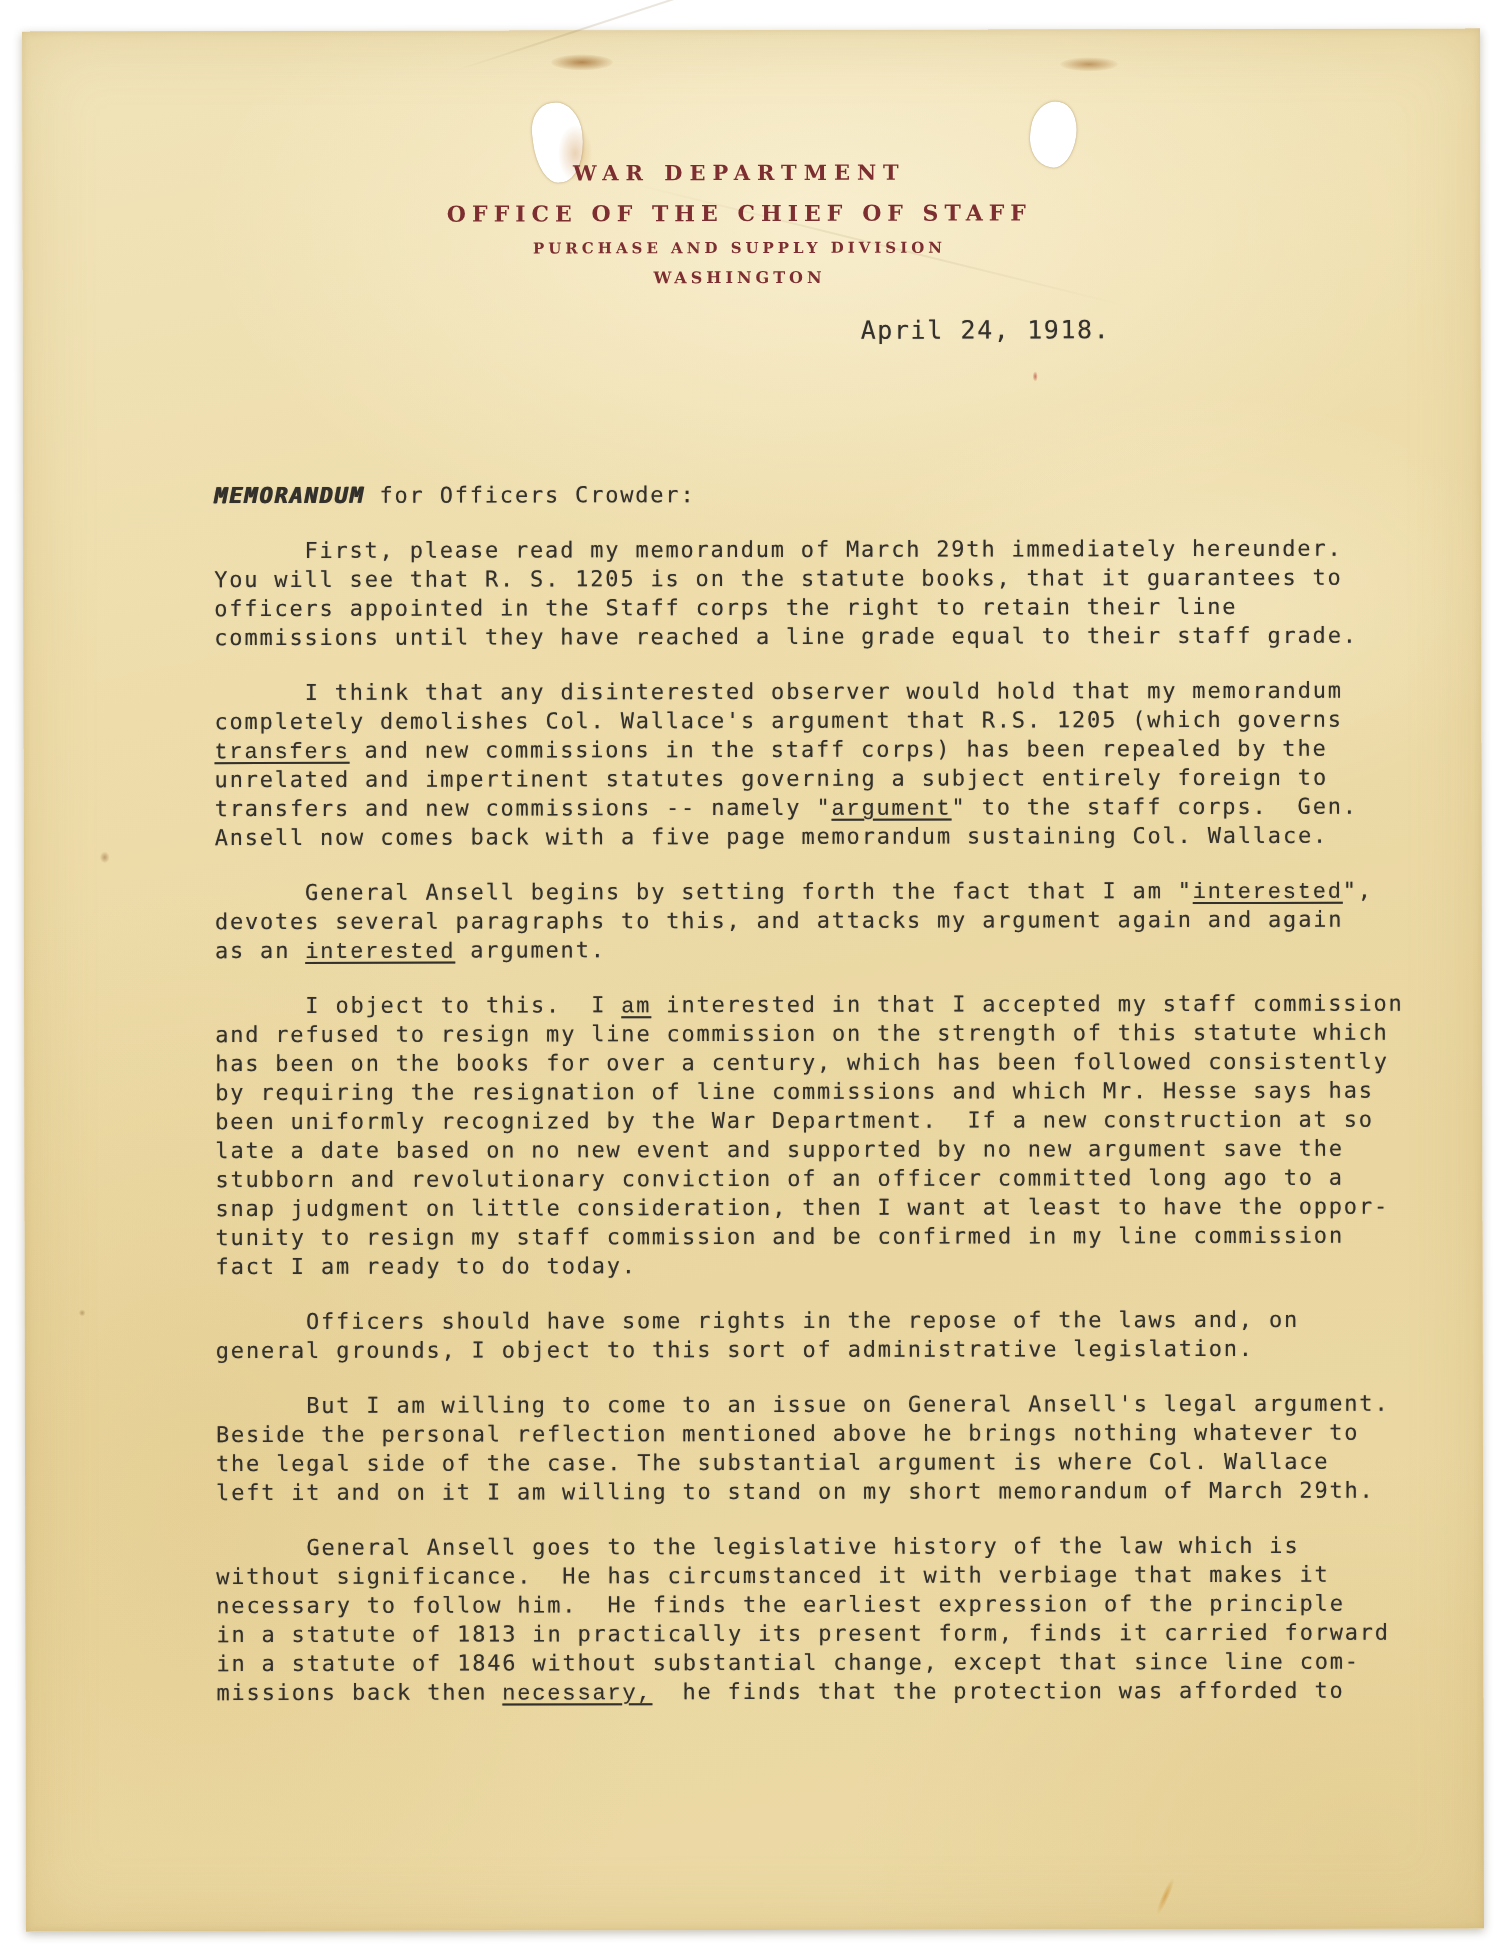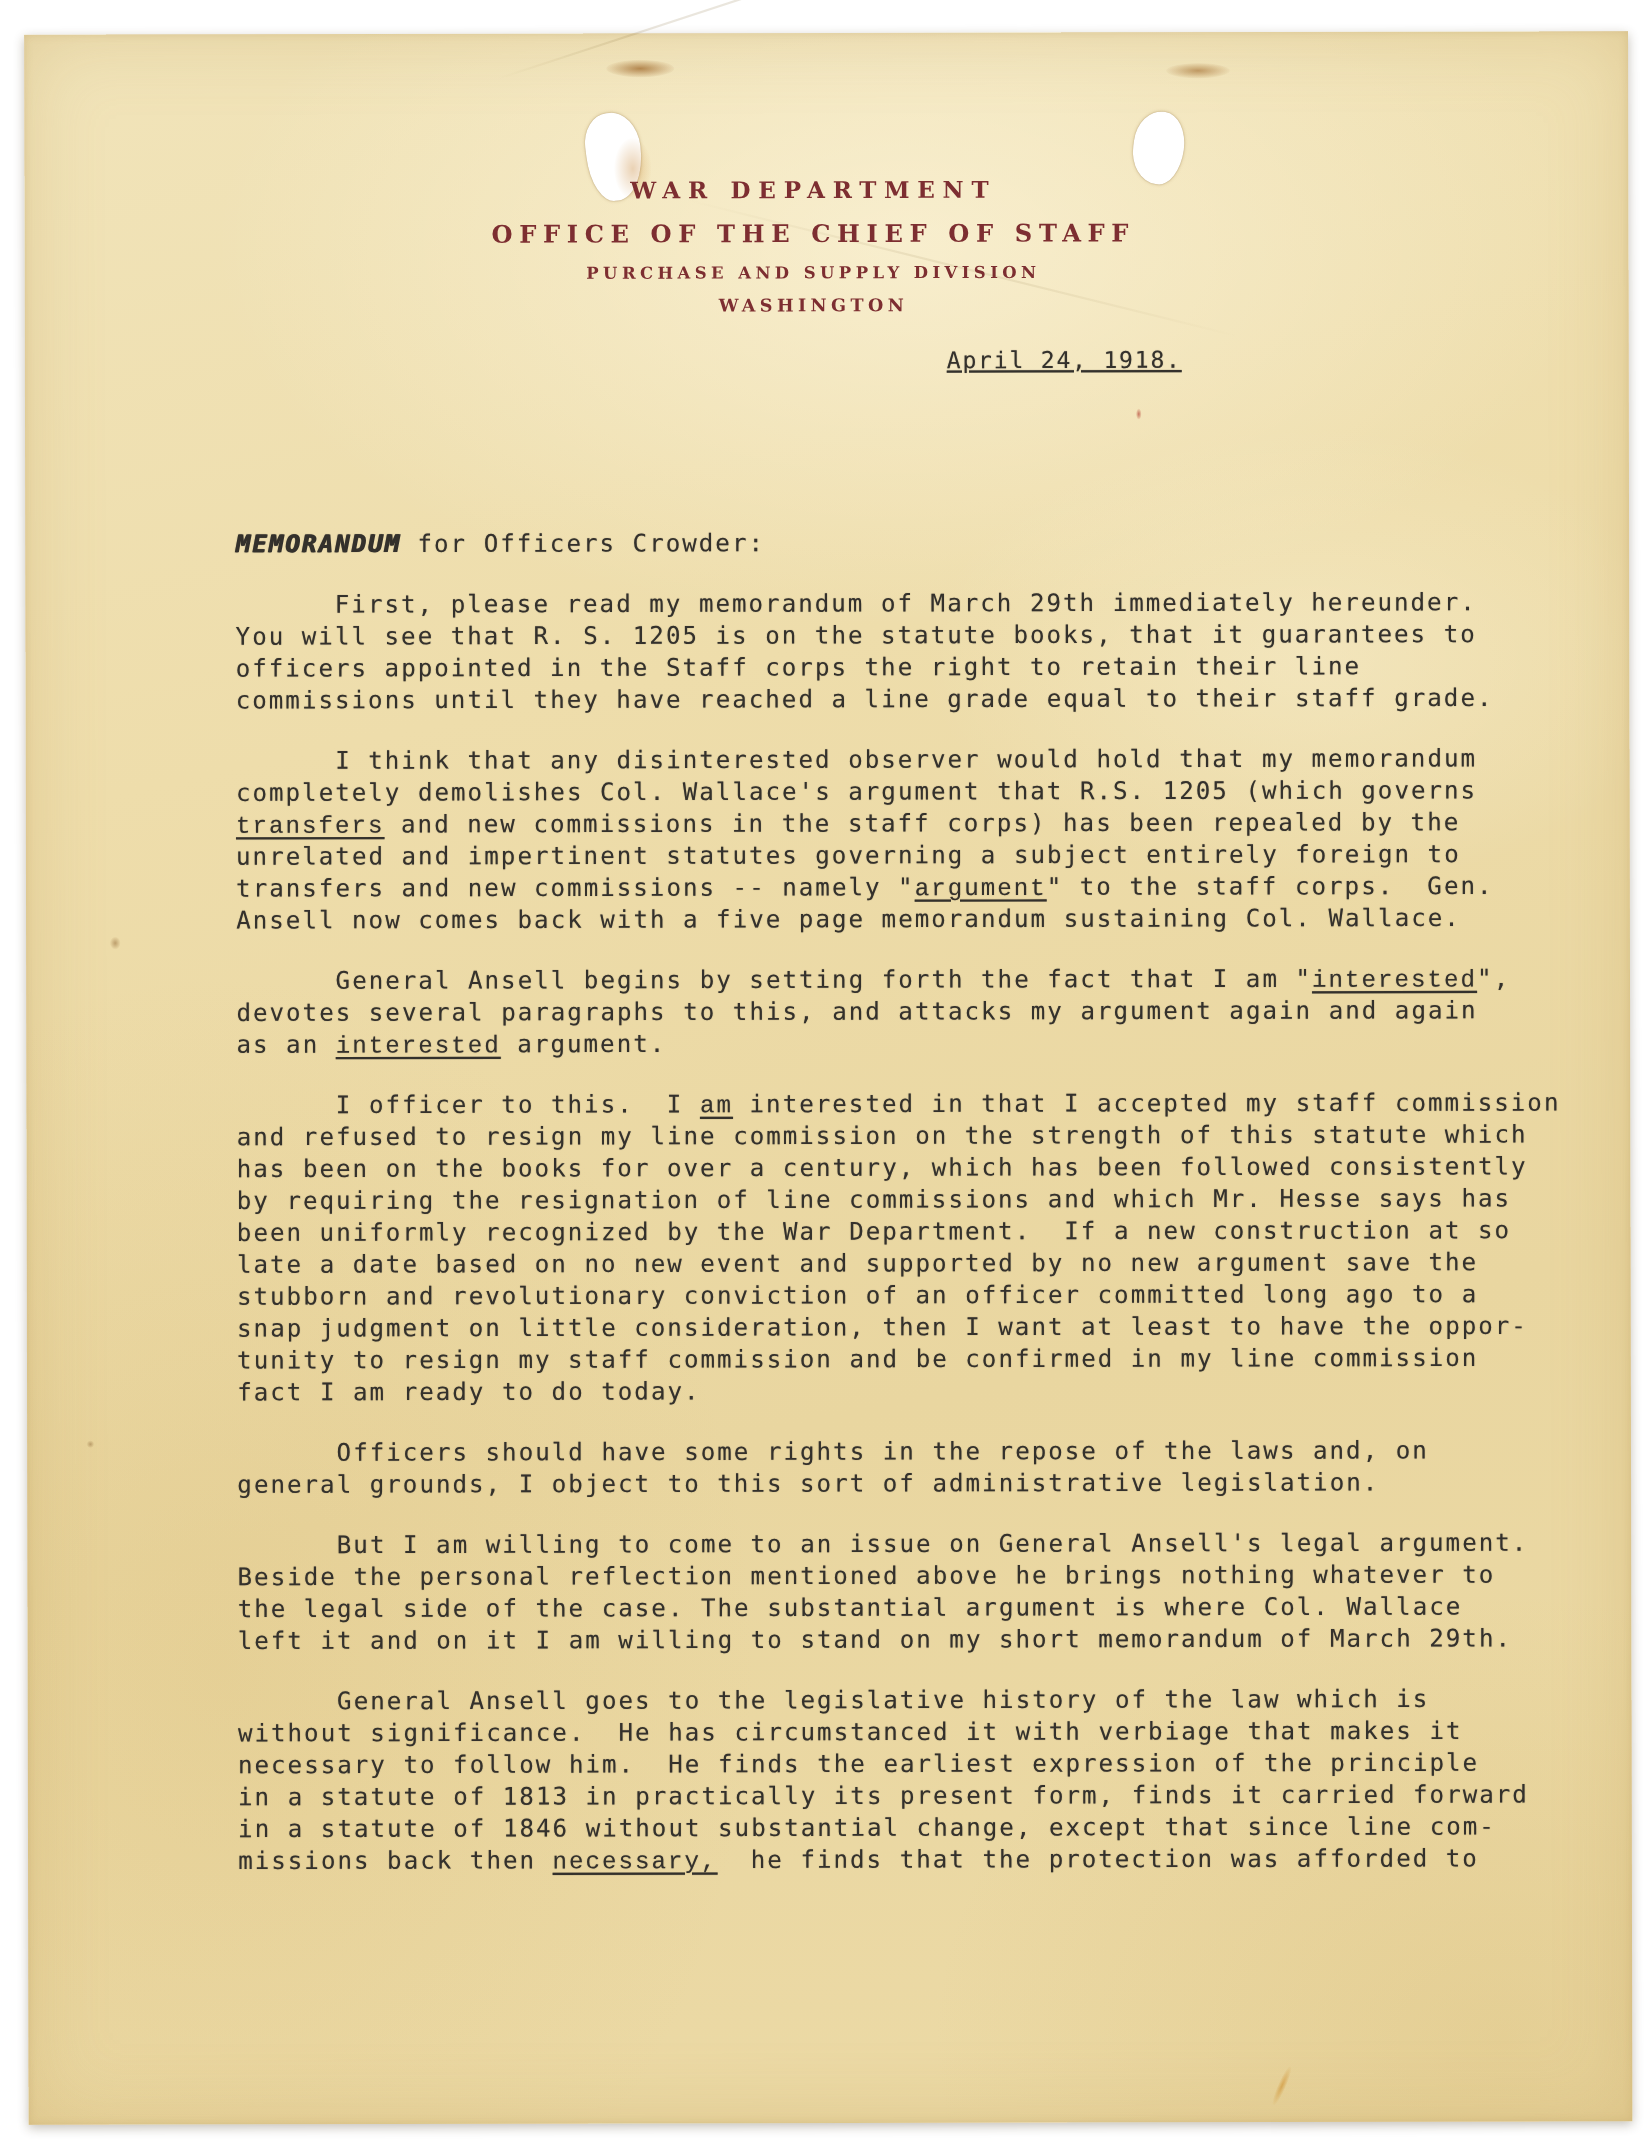--- a/index.html
+++ b/index.html
@@ -81,21 +81,21 @@
   .lh2 { font-size:22px; letter-spacing:6px; margin-bottom:13px; }
   .lh3 { font-size:15px; letter-spacing:4px; margin-bottom:11px; }
   .lh4 { font-size:16px; letter-spacing:4px; }
   
   .ink {
     color:#34312c;
     text-shadow: 0 0 1px rgba(52,49,44,0.45);
   }
   .date-line {
     position:absolute; left:838px; top:286px;
-    font-size:21px; letter-spacing:1.6px;text-decoration:underline;
+    font-size:25px; letter-spacing:1.6px;
   }
   .memo-body {
     position:absolute; left:191px; top:450px; width:1230px;
     font-size:22px; letter-spacing:1.8px;
   }
   .tline { white-space:pre; line-height:29px; height:29px; }
   .salutation { margin-bottom:26px; }
   .para { margin-bottom:26px; }
   .u {
     text-decoration:underline;
@@ -154,21 +154,21 @@
           <div class="tline"><span>unrelated and impertinent statutes governing a subject entirely foreign to</span></div>
           <div class="tline"><span>transfers and new commissions -- namely "</span><span class="u">argument</span><span>" to the staff corps.  Gen.</span></div>
           <div class="tline"><span>Ansell now comes back with a five page memorandum sustaining Col. Wallace.</span></div>
         </div>
         <div class="para">
           <div class="tline"><span>      General Ansell begins by setting forth the fact that I am "</span><span class="u">interested</span><span>",</span></div>
           <div class="tline"><span>devotes several paragraphs to this, and attacks my argument again and again</span></div>
           <div class="tline"><span>as an </span><span class="u">interested</span><span> argument.</span></div>
         </div>
         <div class="para">
-          <div class="tline"><span>      I officer to this.  I </span><span class="u">am</span><span> interested in that I accepted my staff commission</span></div>
+          <div class="tline"><span>      I object to this.  I </span><span class="u">am</span><span> interested in that I accepted my staff commission</span></div>
           <div class="tline"><span>and refused to resign my line commission on the strength of this statute which</span></div>
           <div class="tline"><span>has been on the books for over a century, which has been followed consistently</span></div>
           <div class="tline"><span>by requiring the resignation of line commissions and which Mr. Hesse says has</span></div>
           <div class="tline"><span>been uniformly recognized by the War Department.  If a new construction at so</span></div>
           <div class="tline"><span>late a date based on no new event and supported by no new argument save the</span></div>
           <div class="tline"><span>stubborn and revolutionary conviction of an officer committed long ago to a</span></div>
           <div class="tline"><span>snap judgment on little consideration, then I want at least to have the oppor-</span></div>
           <div class="tline"><span>tunity to resign my staff commission and be confirmed in my line commission</span></div>
           <div class="tline"><span>fact I am ready to do today.</span></div>
         </div>

